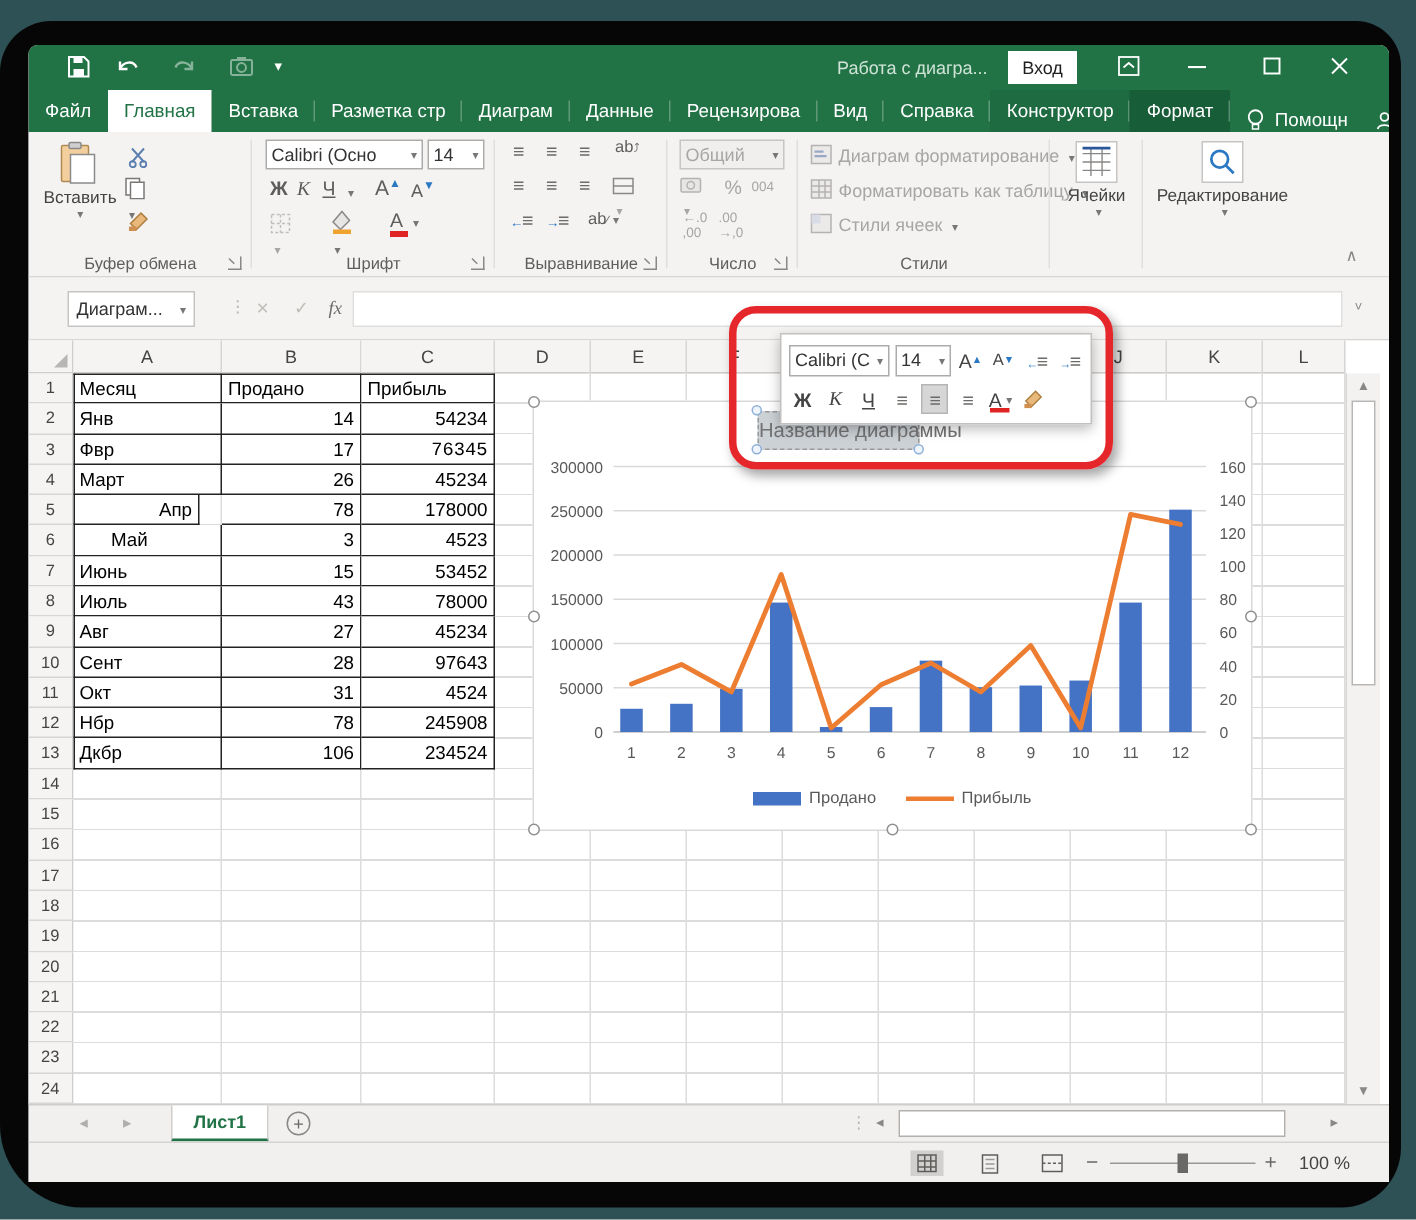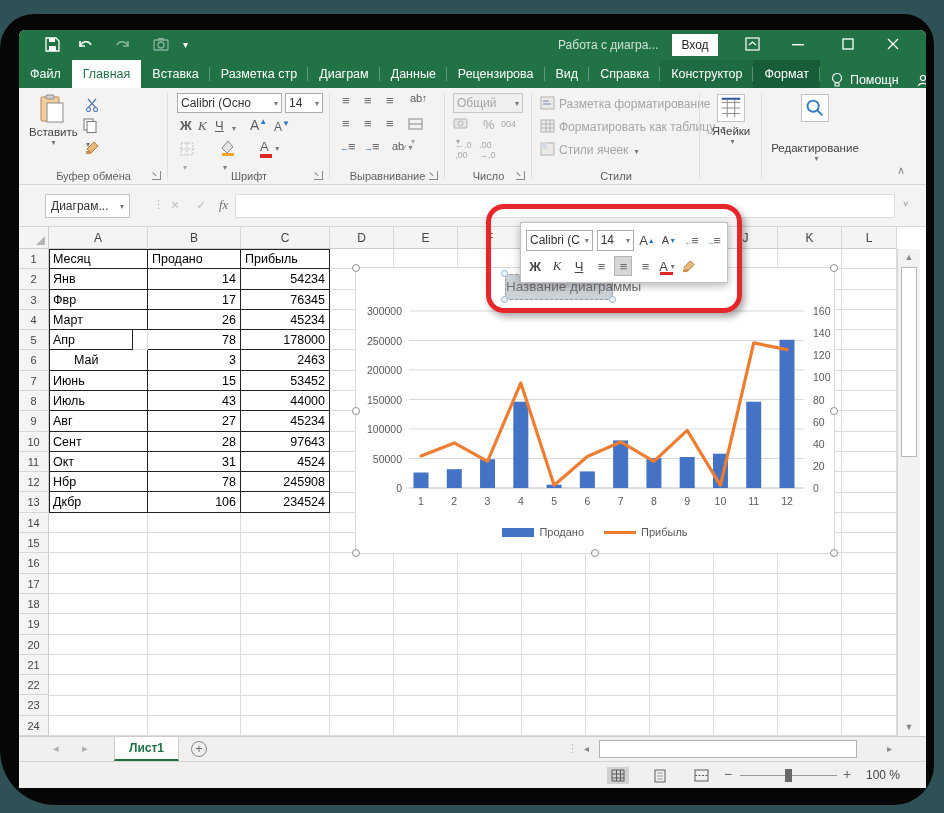--- a/index.html
+++ b/index.html
@@ -311,21 +311,21 @@
       <div class="rsep" style="left:86px"></div>
     </div>
 
     <div class="rgroup" style="left:513px;width:168px">
       <span class="abs" style="left:8px;top:8px">
         <svg width="15" height="14" viewBox="0 0 15 14">
             <rect x="1" y="1" width="13" height="12" fill="#eceae8" stroke="#b5b3b1"></rect>
             <path d="M3 5 h6 M3 8 h8" stroke="#9aa8c8" stroke-width="1.5"></path>
           </svg>
       </span>
-      <span class="abs greytxt" style="left:27px;top:9px"><span>Разметка форматирование</span> <span class="dd">▾</span></span>
+      <span class="abs greytxt" style="left:27px;top:9px"><span>Диаграм форматирование</span> <span class="dd">▾</span></span>
       <span class="abs" style="left:8px;top:31px">
         <svg width="15" height="14" viewBox="0 0 15 14">
             <rect x="1" y="1" width="13" height="12" fill="#eceae8" stroke="#b5b3b1"></rect>
             <path d="M1 5 h13 M1 9 h13 M6 1 v12 M10 1 v12" stroke="#b5b3b1"></path>
           </svg>
       </span>
       <span class="abs greytxt" style="left:27px;top:32px"><span>Форматировать как таблицу</span> <span class="dd">▾</span></span>
       <span class="abs" style="left:8px;top:54px">
         <svg width="15" height="14" viewBox="0 0 15 14">
             <rect x="1" y="1" width="13" height="12" fill="#eceae8" stroke="#b5b3b1"></rect>
@@ -348,21 +348,21 @@
       </div>
       <div class="rsep" style="left:61px"></div>
     </div>
 
     <div class="rgroup" style="left:743px;width:105px">
       <div class="bigbtn" style="left:8px;top:6px;width:90px">
         <svg width="28" height="28" viewBox="0 0 28 28" style="margin:0 auto;background:#fff;border:1px solid #c6c4c2">
             <circle cx="12" cy="12" r="6" fill="none" stroke="#2b79c2" stroke-width="2"></circle>
             <path d="M16.5 16.5 L22 22" stroke="#2b79c2" stroke-width="2"></path>
           </svg>
-        <div style="margin-top:20px">Редактирование</div>
+        <div style="margin-top:3px">Редактирование</div>
         <div class="dd">▾</div>
       </div>
     </div>
     <span class="abs" style="left:878px;top:76px;color:#8a8886;font-size:11px">∧</span>
   </div>
 
   <div id="formularow">
     <div id="namebox">
       <span>Диаграм...</span>
         <span class="dd">▾</span>
@@ -434,36 +434,36 @@
         </div>
       <div id="tablecells">
           <div class="tcell" style="left: 0px; top: 0px; width: 99px; height: 20.29px;">Месяц</div>
           <div class="tcell" style="left: 99px; top: 0px; width: 93px; height: 20.29px;">Продано</div>
           <div class="tcell" style="left: 192px; top: 0px; width: 89px; height: 20.29px;">Прибыль</div>
           <div class="tcell" style="left: 0px; top: 20.29px; width: 99px; height: 20.29px;">Янв</div>
           <div class="tcell num" style="left: 99px; top: 20.29px; width: 93px; height: 20.29px;">14</div>
           <div class="tcell num" style="left: 192px; top: 20.29px; width: 89px; height: 20.29px;">54234</div>
           <div class="tcell" style="left: 0px; top: 40.58px; width: 99px; height: 20.29px;">Фвр</div>
           <div class="tcell num" style="left: 99px; top: 40.58px; width: 93px; height: 20.29px;">17</div>
-          <div class="tcell num" style="left: 192px; top: 41px; width: 89px; height: 20.29px;">76345</div>
+          <div class="tcell num" style="left: 192px; top: 41px; width: 89px; height: 20.29px; font-family: Liberation Mono, monospace;">76345</div>
           <div class="tcell" style="left: 0px; top: 60.87px; width: 99px; height: 20.29px;">Март</div>
           <div class="tcell num" style="left: 99px; top: 60.87px; width: 93px; height: 20.29px;">26</div>
           <div class="tcell num" style="left: 192px; top: 60.87px; width: 89px; height: 20.29px;">45234</div>
-          <div class="tcell" style="left: 0px; top: 81.16px; width: 84px; height: 20.29px;">Апр</div>
+          <div class="tcell" style="left: 0px; top: 81.16px; width: 84px; height: 20.29px; text-align: right;">Апр</div>
           <div class="tcell num" style="left: 99px; top: 81.16px; width: 93px; height: 20.29px;">78</div>
           <div class="tcell num" style="left: 192px; top: 81.16px; width: 89px; height: 20.29px;">178000</div>
           <div class="tcell" style="left: 0px; top: 101.45px; width: 99px; height: 20.29px; padding-left: 25px;">Май</div>
           <div class="tcell num" style="left: 99px; top: 101.45px; width: 93px; height: 20.29px;">3</div>
-          <div class="tcell num" style="left: 192px; top: 101.45px; width: 89px; height: 20.29px;">2463</div>
+          <div class="tcell num" style="left: 192px; top: 101.45px; width: 89px; height: 20.29px;">4523</div>
           <div class="tcell" style="left: 0px; top: 121.74px; width: 99px; height: 20.29px;">Июнь</div>
           <div class="tcell num" style="left: 99px; top: 121.74px; width: 93px; height: 20.29px;">15</div>
           <div class="tcell num" style="left: 192px; top: 121.74px; width: 89px; height: 20.29px;">53452</div>
           <div class="tcell" style="left: 0px; top: 142.03px; width: 99px; height: 20.29px;">Июль</div>
           <div class="tcell num" style="left: 99px; top: 142.03px; width: 93px; height: 20.29px;">43</div>
-          <div class="tcell num" style="left: 192px; top: 142.03px; width: 89px; height: 20.29px;">44000</div>
+          <div class="tcell num" style="left: 192px; top: 142.03px; width: 89px; height: 20.29px;">78000</div>
           <div class="tcell" style="left: 0px; top: 162.32px; width: 99px; height: 20.29px;">Авг</div>
           <div class="tcell num" style="left: 99px; top: 162.32px; width: 93px; height: 20.29px;">27</div>
           <div class="tcell num" style="left: 192px; top: 162.32px; width: 89px; height: 20.29px;">45234</div>
           <div class="tcell" style="left: 0px; top: 182.61px; width: 99px; height: 20.29px;">Сент</div>
           <div class="tcell num" style="left: 99px; top: 182.61px; width: 93px; height: 20.29px;">28</div>
           <div class="tcell num" style="left: 192px; top: 182.61px; width: 89px; height: 20.29px;">97643</div>
           <div class="tcell" style="left: 0px; top: 202.9px; width: 99px; height: 20.29px;">Окт</div>
           <div class="tcell num" style="left: 99px; top: 202.9px; width: 93px; height: 20.29px;">31</div>
           <div class="tcell num" style="left: 192px; top: 202.9px; width: 89px; height: 20.29px;">4524</div>
           <div class="tcell" style="left: 0px; top: 223.19px; width: 99px; height: 20.29px;">Нбр</div>

